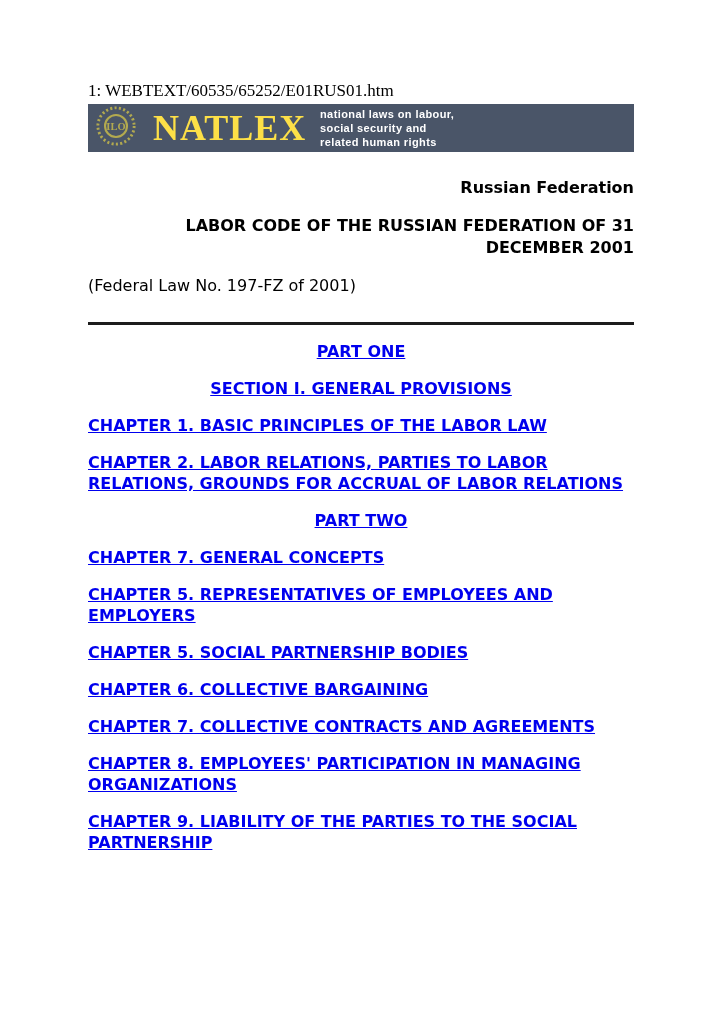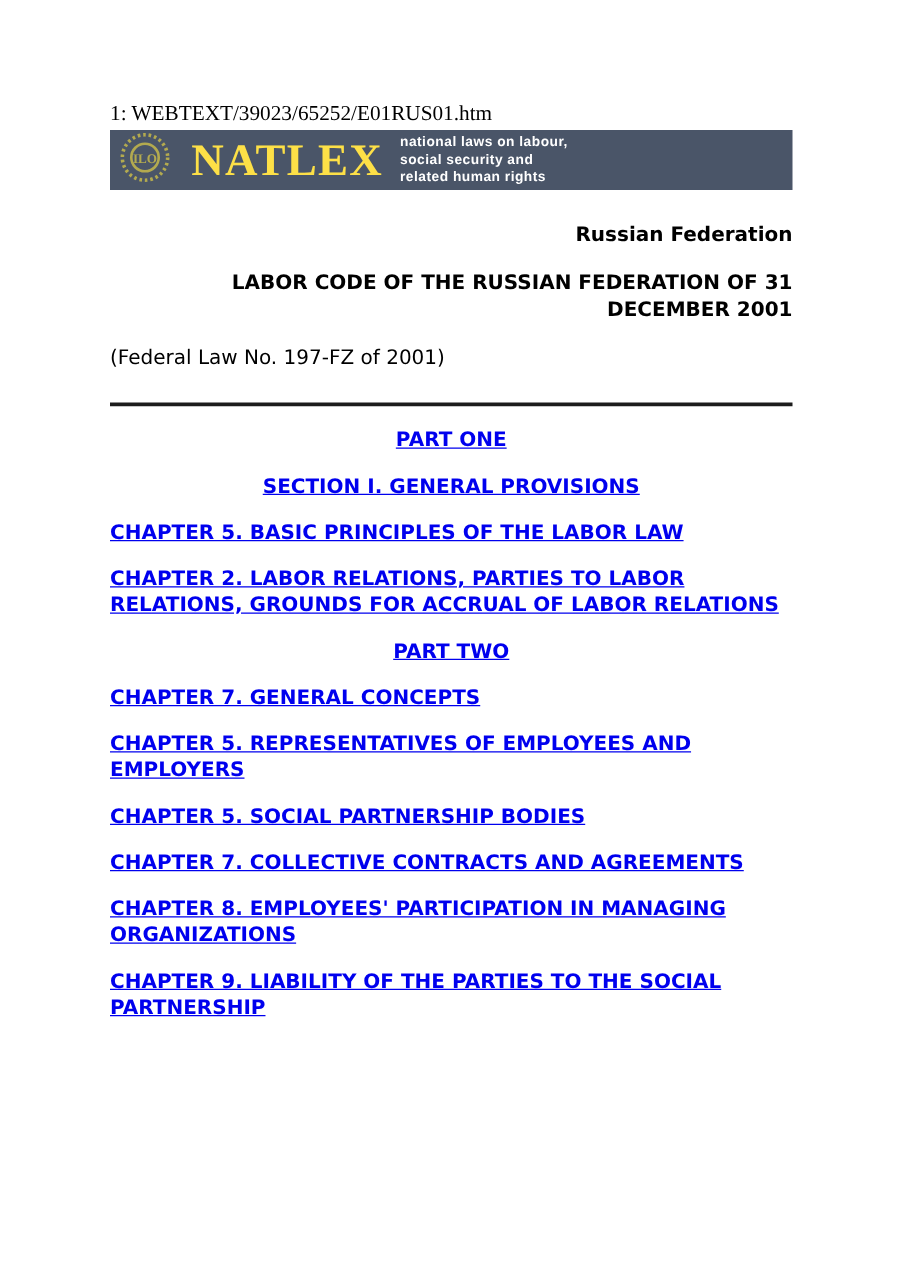--- a/index.html
+++ b/index.html
@@ -82,21 +82,21 @@
     text-decoration: underline;
     cursor: pointer;
     margin-top: 36px;
   }
 </style>
 </head>
 <body>
 
 <div class="content">
 
-  <p class="print-header">1: WEBTEXT/39023/65252/E01RUS01.htm</p>
+  <p class="print-header">1: WEBTEXT/60535/65252/E01RUS01.htm</p>
 
   <div class="banner">
     <span class="logo">
       <svg width="42" height="42" viewBox="0 0 44 44">
         <circle cx="22" cy="22" r="19" fill="none" stroke="#b3aa4f" stroke-width="3" stroke-dasharray="2.2 2.4"></circle>
         <circle cx="22" cy="22" r="11.5" fill="none" stroke="#b3aa4f" stroke-width="2.2"></circle>
         <text x="22" y="26.5" text-anchor="middle" font-family="Liberation Serif, serif" font-weight="bold" font-size="11" fill="#b3aa4f">ILO</text>
       </svg>
     </span>
     <span class="brand">NATLEX</span>
@@ -116,38 +116,41 @@
   <hr class="divider">
 
   <div class="toc">
     <p class="center">
       <a>PART ONE</a>
     </p>
     <p class="center">
       <a>SECTION I. GENERAL PROVISIONS</a>
     </p>
     <p>
-      <a>CHAPTER 5. BASIC PRINCIPLES OF THE LABOR LAW</a>
+      <a>CHAPTER 1. BASIC PRINCIPLES OF THE LABOR LAW</a>
     </p>
     <p>
       <a>CHAPTER 2. LABOR RELATIONS, PARTIES TO LABOR RELATIONS, GROUNDS FOR ACCRUAL OF LABOR RELATIONS</a>
     </p>
     <p class="center">
       <a>PART TWO</a>
     </p>
     <p>
       <a>CHAPTER 7. GENERAL CONCEPTS</a>
     </p>
     <p>
       <a>CHAPTER 5. REPRESENTATIVES OF EMPLOYEES AND EMPLOYERS</a>
     </p>
     <p>
       <a>CHAPTER 5. SOCIAL PARTNERSHIP BODIES</a>
     </p>
     <p>
+      <a>CHAPTER 6. COLLECTIVE BARGAINING</a>
+    </p>
+    <p>
       <a>CHAPTER 7. COLLECTIVE CONTRACTS AND AGREEMENTS</a>
     </p>
     <p>
       <a>CHAPTER 8. EMPLOYEES' PARTICIPATION IN MANAGING ORGANIZATIONS</a>
     </p>
     <p>
       <a>CHAPTER 9. LIABILITY OF THE PARTIES TO THE SOCIAL PARTNERSHIP</a>
     </p>
   </div>
 

